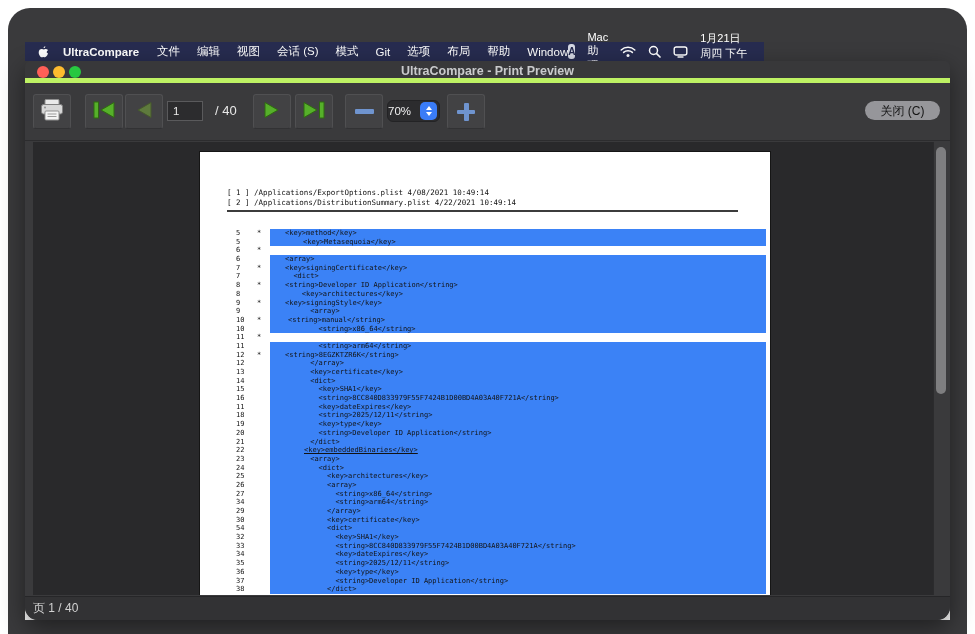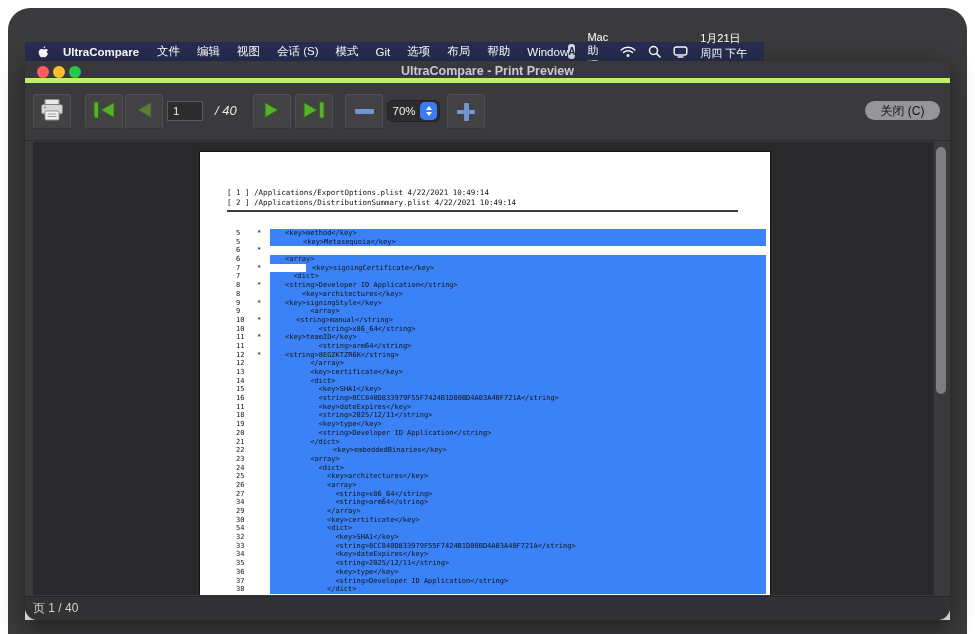--- a/index.html
+++ b/index.html
@@ -40,25 +40,25 @@
   .wtitle { text-align:center; line-height:21px; color:#c9cacc; font-size:12.5px; font-weight:600; }
 
   
   .toolbar { position:relative; height:58px; border-bottom:1px solid #2c2c2e; }
   .tbtn { position:absolute; top:11px; width:38px; height:35px; background:#424244;
           border:1px solid #505052; border-bottom-color:#323234; border-radius:3px;
           display:flex; align-items:center; justify-content:center; cursor:pointer; }
   .pageinput { position:absolute; left:142px; top:18px; width:36px; height:20px;
                background:#2c2c2e; border:1px solid #5a5a5c; color:#e8e8e8;
                font-size:11.5px; padding:0 5px; }
-  .pagetotal { position:absolute; left:190px; top:20px; color:#e8e8e8; font-size:13px;font-style:italic; }
+  .pagetotal { position:absolute; left:190px; top:20px; color:#e8e8e8; font-size:13px; }
   .zoomsel { position:absolute; left:362px; top:17px; width:53px; height:22px;
              background:#2c2c2e; border:1px solid #232325; border-radius:6px;
              display:flex; align-items:center; cursor:pointer; }
-  .zoomsel .zval { flex:1; text-align:center; color:#f0f0f0; font-size:11.5px; }
+  .zoomsel .zval { flex:1; text-align:left; color:#f0f0f0; font-size:11.5px; }
   .stepper { width:17px; height:18px; margin-right:2px; background:#3a7cf7; border-radius:5px;
              display:flex; flex-direction:column; align-items:center; justify-content:center; gap:2px; }
   .chev-up { width:0; height:0; border-left:3.5px solid transparent; border-right:3.5px solid transparent;
              border-bottom:4px solid #fff; }
   .chev-dn { width:0; height:0; border-left:3.5px solid transparent; border-right:3.5px solid transparent;
              border-top:4px solid #fff; }
   .minusbar { width:19px; height:4.5px; background:#6f94cf; border-radius:1px; }
   .pluswrap { position:relative; width:20px; height:20px; }
   .pluswrap i { position:absolute; background:#6f94cf; border-radius:1px; }
   .pluswrap i.h { left:1px; top:8px; width:18px; height:4.5px; }
@@ -225,21 +225,21 @@
             <i class="v"></i>
           </span>
       </button>
 
       <button class="closebtn">关闭 (C)</button>
     </div>
 
     <div class="preview">
       <div class="page">
         <div class="doc-header">
-          <div>[ 1 ] /Applications/ExportOptions.plist 4/22/2021 10:49:14</div>
+          <div>[ 1 ] /Applications/ExportOptions.plist 4/08/2021 10:49:14</div>
           <div>[ 2 ] /Applications/DistributionSummary.plist 4/22/2021 10:49:14</div>
         </div>
         <div class="code">
   <div class="row">
     <span class="ln">5</span>
     <span class="mark">*</span>
     <span class="txt" style="padding-left: 15px;">&lt;key&gt;method&lt;/key&gt;</span>
   </div>
 
   <div class="row">
@@ -255,21 +255,21 @@
 
   <div class="row">
     <span class="ln">6</span>
     <span class="mark"></span>
     <span class="txt" style="padding-left: 15px;">&lt;array&gt;</span>
   </div>
 
   <div class="row">
     <span class="ln">7</span>
     <span class="mark">*</span>
-    <span class="txt" style="padding-left: 6px; margin-left: 36px;">&lt;key&gt;signingCertificate&lt;/key&gt;</span>
+    <span class="txt" style="padding-left: 15px;">&lt;key&gt;signingCertificate&lt;/key&gt;</span>
   </div>
 
   <div class="row">
     <span class="ln">7</span>
     <span class="mark"></span>
     <span class="txt" style="padding-left: 23.4px;">&lt;dict&gt;</span>
   </div>
 
   <div class="row">
     <span class="ln">8</span>
@@ -291,33 +291,32 @@
 
   <div class="row">
     <span class="ln">9</span>
     <span class="mark"></span>
     <span class="txt" style="padding-left: 40.2px;">&lt;array&gt;</span>
   </div>
 
   <div class="row">
     <span class="ln">10</span>
     <span class="mark">*</span>
-    <span class="txt" style="padding-left: 26px;">&lt;string&gt;manual&lt;/string&gt;</span>
+    <span class="txt" style="padding-left: 18px;">&lt;string&gt;manual&lt;/string&gt;</span>
   </div>
 
   <div class="row">
     <span class="ln">10</span>
     <span class="mark"></span>
     <span class="txt" style="padding-left: 48.6px;">&lt;string&gt;x86_64&lt;/string&gt;</span>
   </div>
 
   <div class="row">
     <span class="ln">11</span>
     <span class="mark">*</span>
-    <span class="txt" style="padding-left: 15px;">&lt;key&gt;teamID&lt;/key&gt;</span>
   </div>
 
   <div class="row">
     <span class="ln">11</span>
     <span class="mark"></span>
     <span class="txt" style="padding-left: 48.6px;">&lt;string&gt;arm64&lt;/string&gt;</span>
   </div>
 
   <div class="row">
     <span class="ln">12</span>
@@ -381,21 +380,21 @@
 
   <div class="row">
     <span class="ln">21</span>
     <span class="mark"></span>
     <span class="txt" style="padding-left: 40.2px;">&lt;/dict&gt;</span>
   </div>
 
   <div class="row">
     <span class="ln">22</span>
     <span class="mark"></span>
-    <span class="txt" style="padding-left: 63px;">&lt;key&gt;embeddedBinaries&lt;/key&gt;</span>
+    <span class="txt" style="padding-left: 34px; text-decoration: underline;">&lt;key&gt;embeddedBinaries&lt;/key&gt;</span>
   </div>
 
   <div class="row">
     <span class="ln">23</span>
     <span class="mark"></span>
     <span class="txt" style="padding-left: 40.2px;">&lt;array&gt;</span>
   </div>
 
   <div class="row">
     <span class="ln">24</span>

